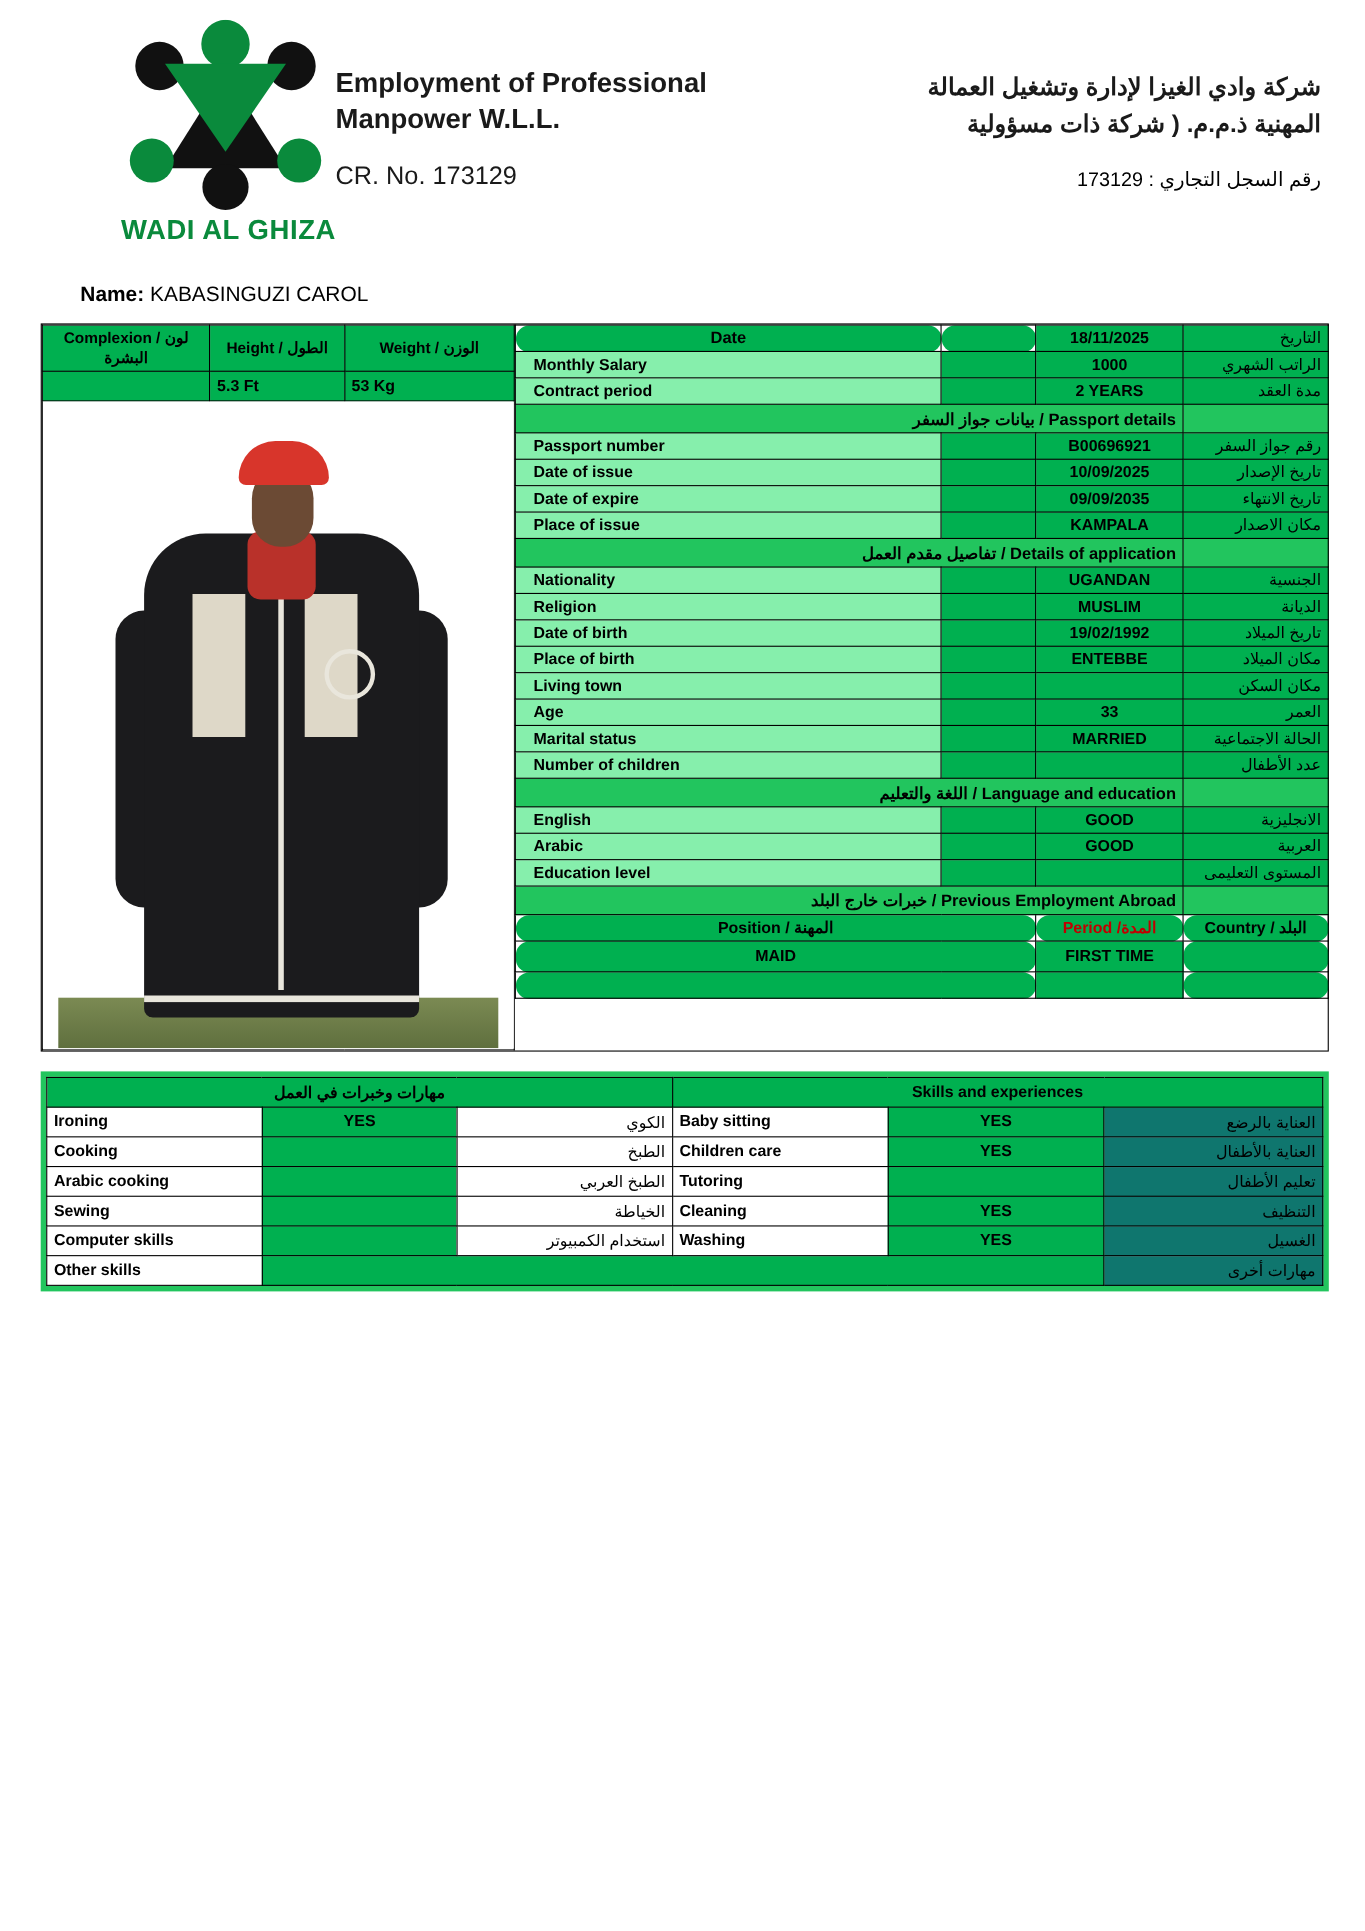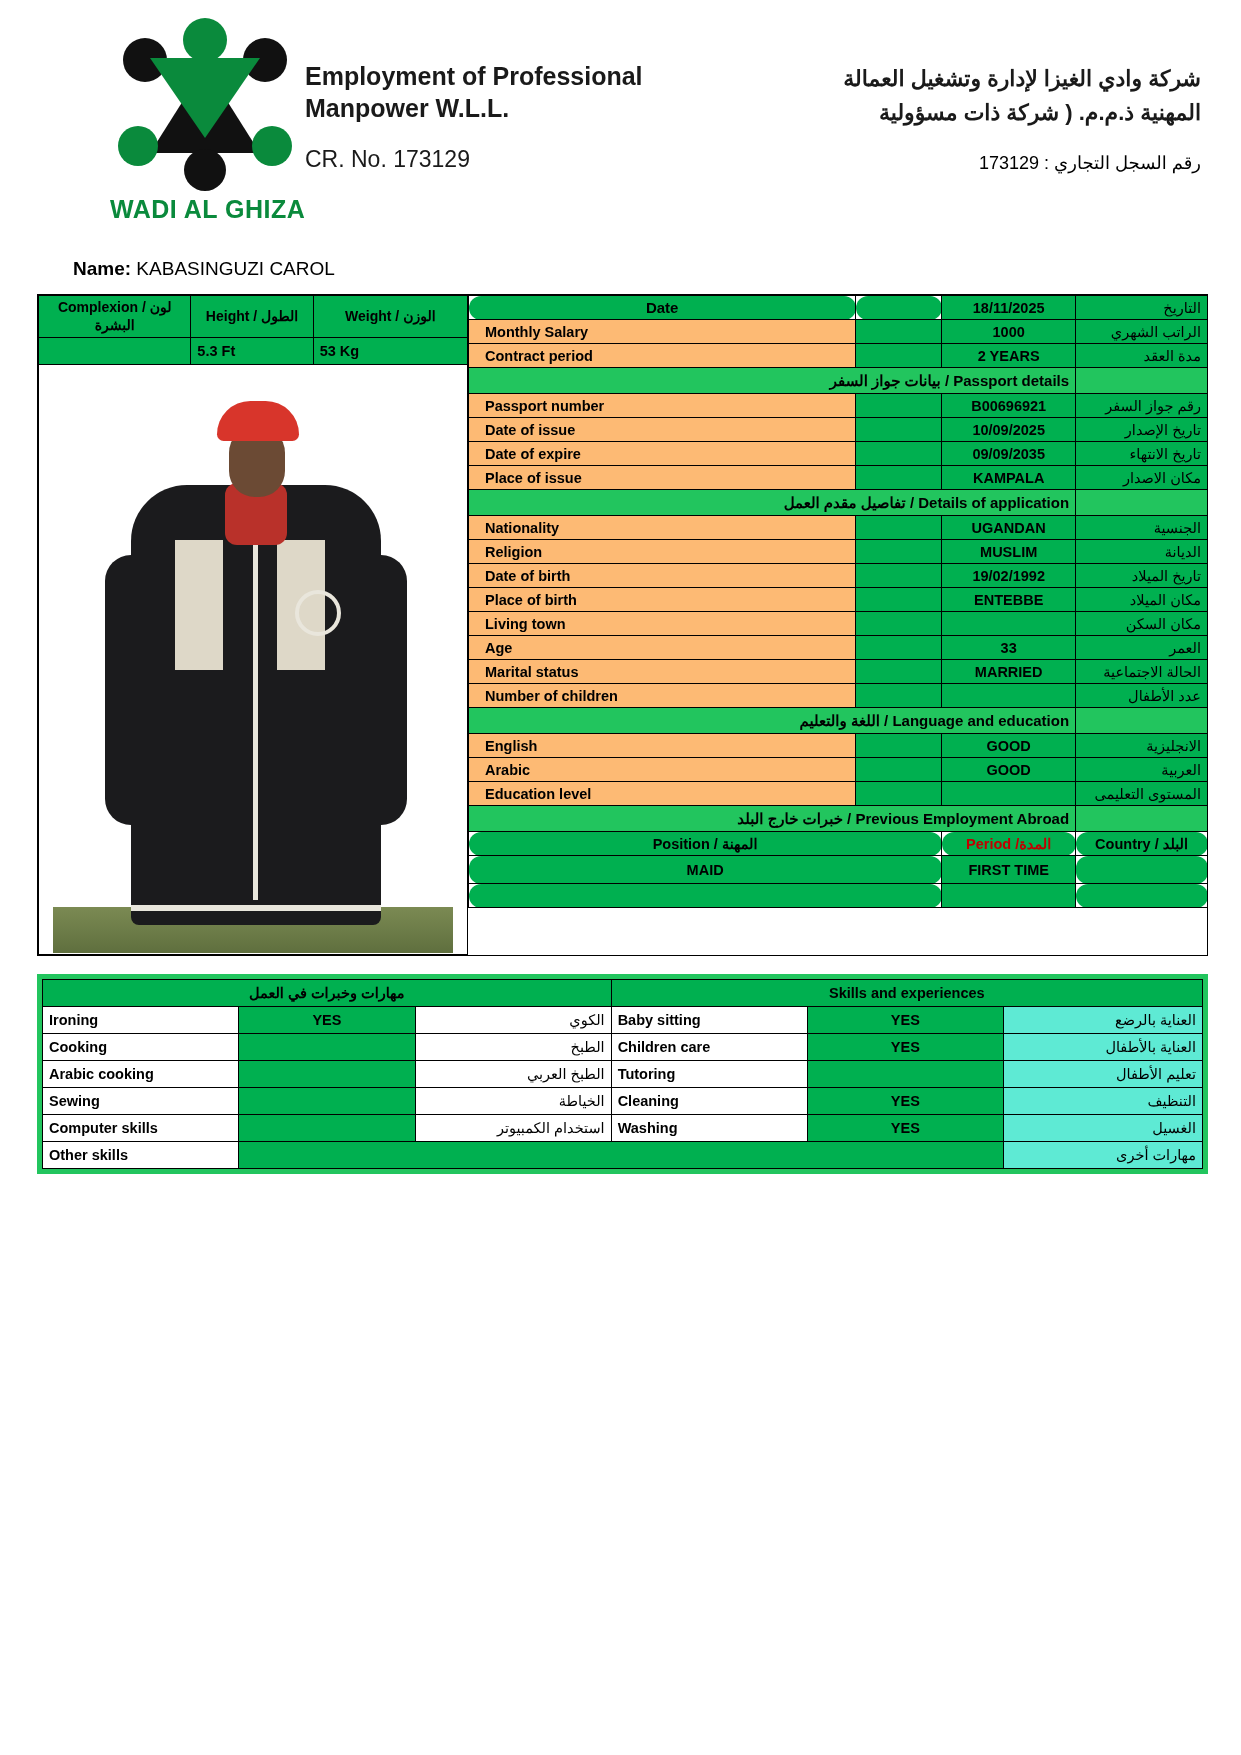--- a/index.html
+++ b/index.html
@@ -172,21 +172,21 @@
 
   .sec-hdr td {
     background: #22c55e;
     font-weight: bold;
     text-align: right;
     font-size: 15px;
     height: 26px;
   }
   .val { text-align: center; font-weight: bold; background:#00b050; }
   .ar { text-align: right; direction: rtl; background:#00b050; font-weight: normal; }
-  .lbl { background:#fdba74; font-weight: bold; padding-left: 16px; }
+  .lbl { background:#86efac; font-weight: bold; padding-left: 16px; }
   .blankmid { background:#00b050; }
 
   .col-lbl { width: 388px; }
   .col-mid { width: 86px; }
   .col-val { width: 134px; }
   .col-ar  { width: 132px; }
 
   
   .skills-wrap {
     margin-top: 18px;
@@ -199,21 +199,21 @@
     font-weight: bold;
     text-align: center;
     font-size: 16px;
     height: 36px;
   }
   .sk-name { background:#ffffff; font-weight:bold; width: 197px; }
   .sk-yes  { background:#00b050; text-align:center; font-weight:bold; width: 178px; }
   .sk-ar   { background:#ffffff; text-align:right; direction:rtl; width: 197px; }
   .sk-name2{ background:#ffffff; font-weight:bold; width: 197px; }
   .sk-yes2 { background:#00b050; text-align:center; font-weight:bold; width: 198px; }
-  .sk-ar2  { background:#5eead4; text-align:right; direction:rtl; width: 200px; }
+  .sk-ar2  { background:#0f766e; text-align:right; direction:rtl; width: 200px; }
   .sk-full { background:#00b050; }
   .skills-wrap td { height: 27px; font-size: 14.5px; }
 </style>
 </head>
 <body>
 
 <div class="page">
 
   <div class="header">
 

